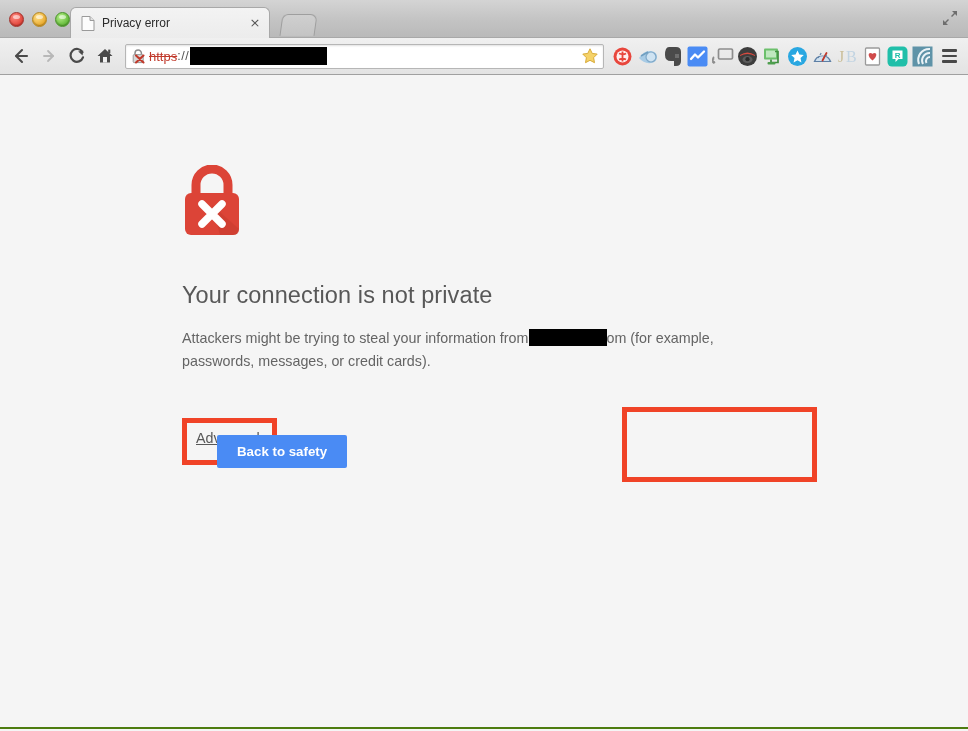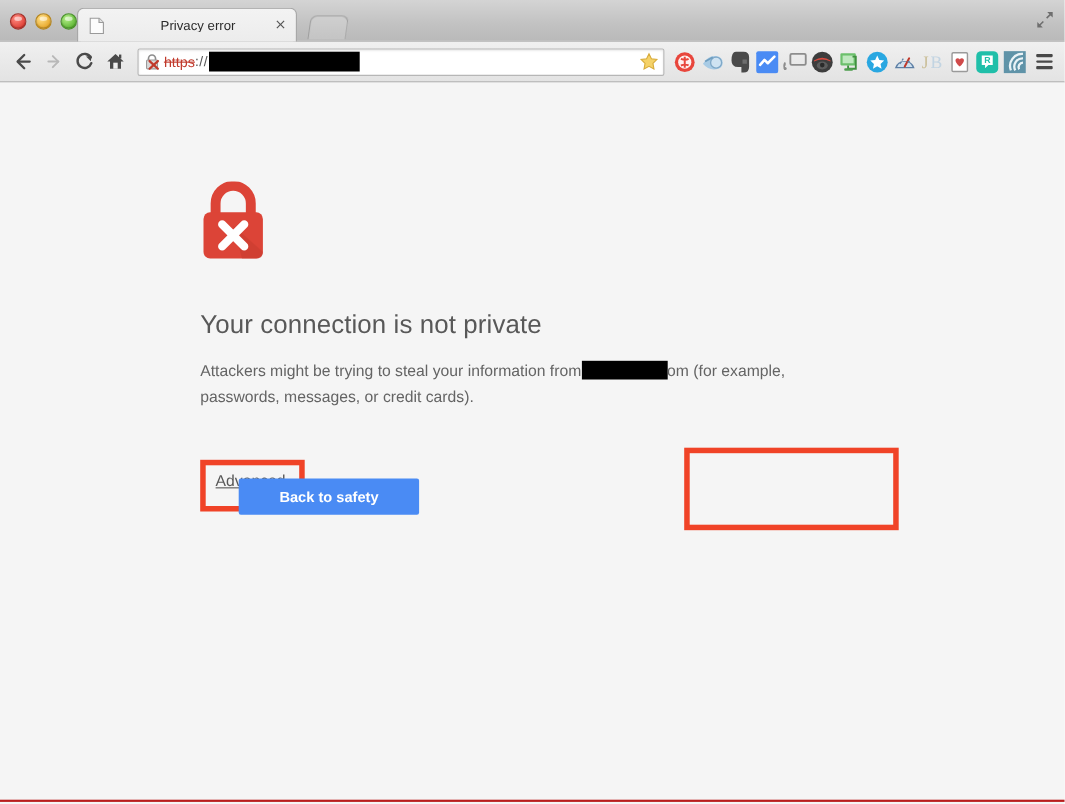--- a/index.html
+++ b/index.html
@@ -77,21 +77,20 @@
     margin-right: 7px;
   }
   .tab-title {
     flex: 1 1 auto;
     font-size: 12px;
     color: #2b2b2b;
     white-space: nowrap;
     overflow: hidden;
     text-overflow: ellipsis;
     line-height: 1;
-    margin-left: 44px;
   }
   .tab-close {
     flex: 0 0 auto;
     width: 16px; height: 16px;
     color: #555;
     font-size: 13px;
     line-height: 16px;
     text-align: center;
     font-family: "DejaVu Sans", sans-serif;
   }
@@ -190,21 +189,21 @@
     flex: 0 0 auto;
     margin-left: 2px;
   }
   .menu-btn i { display: block; width: 15px; height: 2.5px; background: #484848; border-radius: 1px; }
 
   
   .page {
     position: relative;
     height: 654px;
     background: #f5f5f5;
-    border-bottom: 2px solid #b91c1c;
+    border-bottom: 2px solid #4d7c0f;
     box-sizing: border-box;
   }
   .interstitial {
     position: absolute;
     left: 182px;
     top: 90px;
     width: 600px;
   }
   .lock-icon { width: 60px; height: 72px; margin-bottom: 44px; }
 
@@ -262,21 +261,21 @@
   .safety-btn {
     position: absolute;
     left: 35px;
     top: 17px;
     background: #4a8bf4;
     color: #ffffff;
     font-size: 13.3px;
     font-weight: bold;
     border: none;
     border-radius: 2px;
-    padding: 10px 37px;
+    padding: 10px 20px;
     line-height: 1;
     white-space: nowrap;
     font-family: "Liberation Sans", sans-serif;
     cursor: pointer;
   }
 </style>
 </head>
 <body>
 
 <div id="app">

